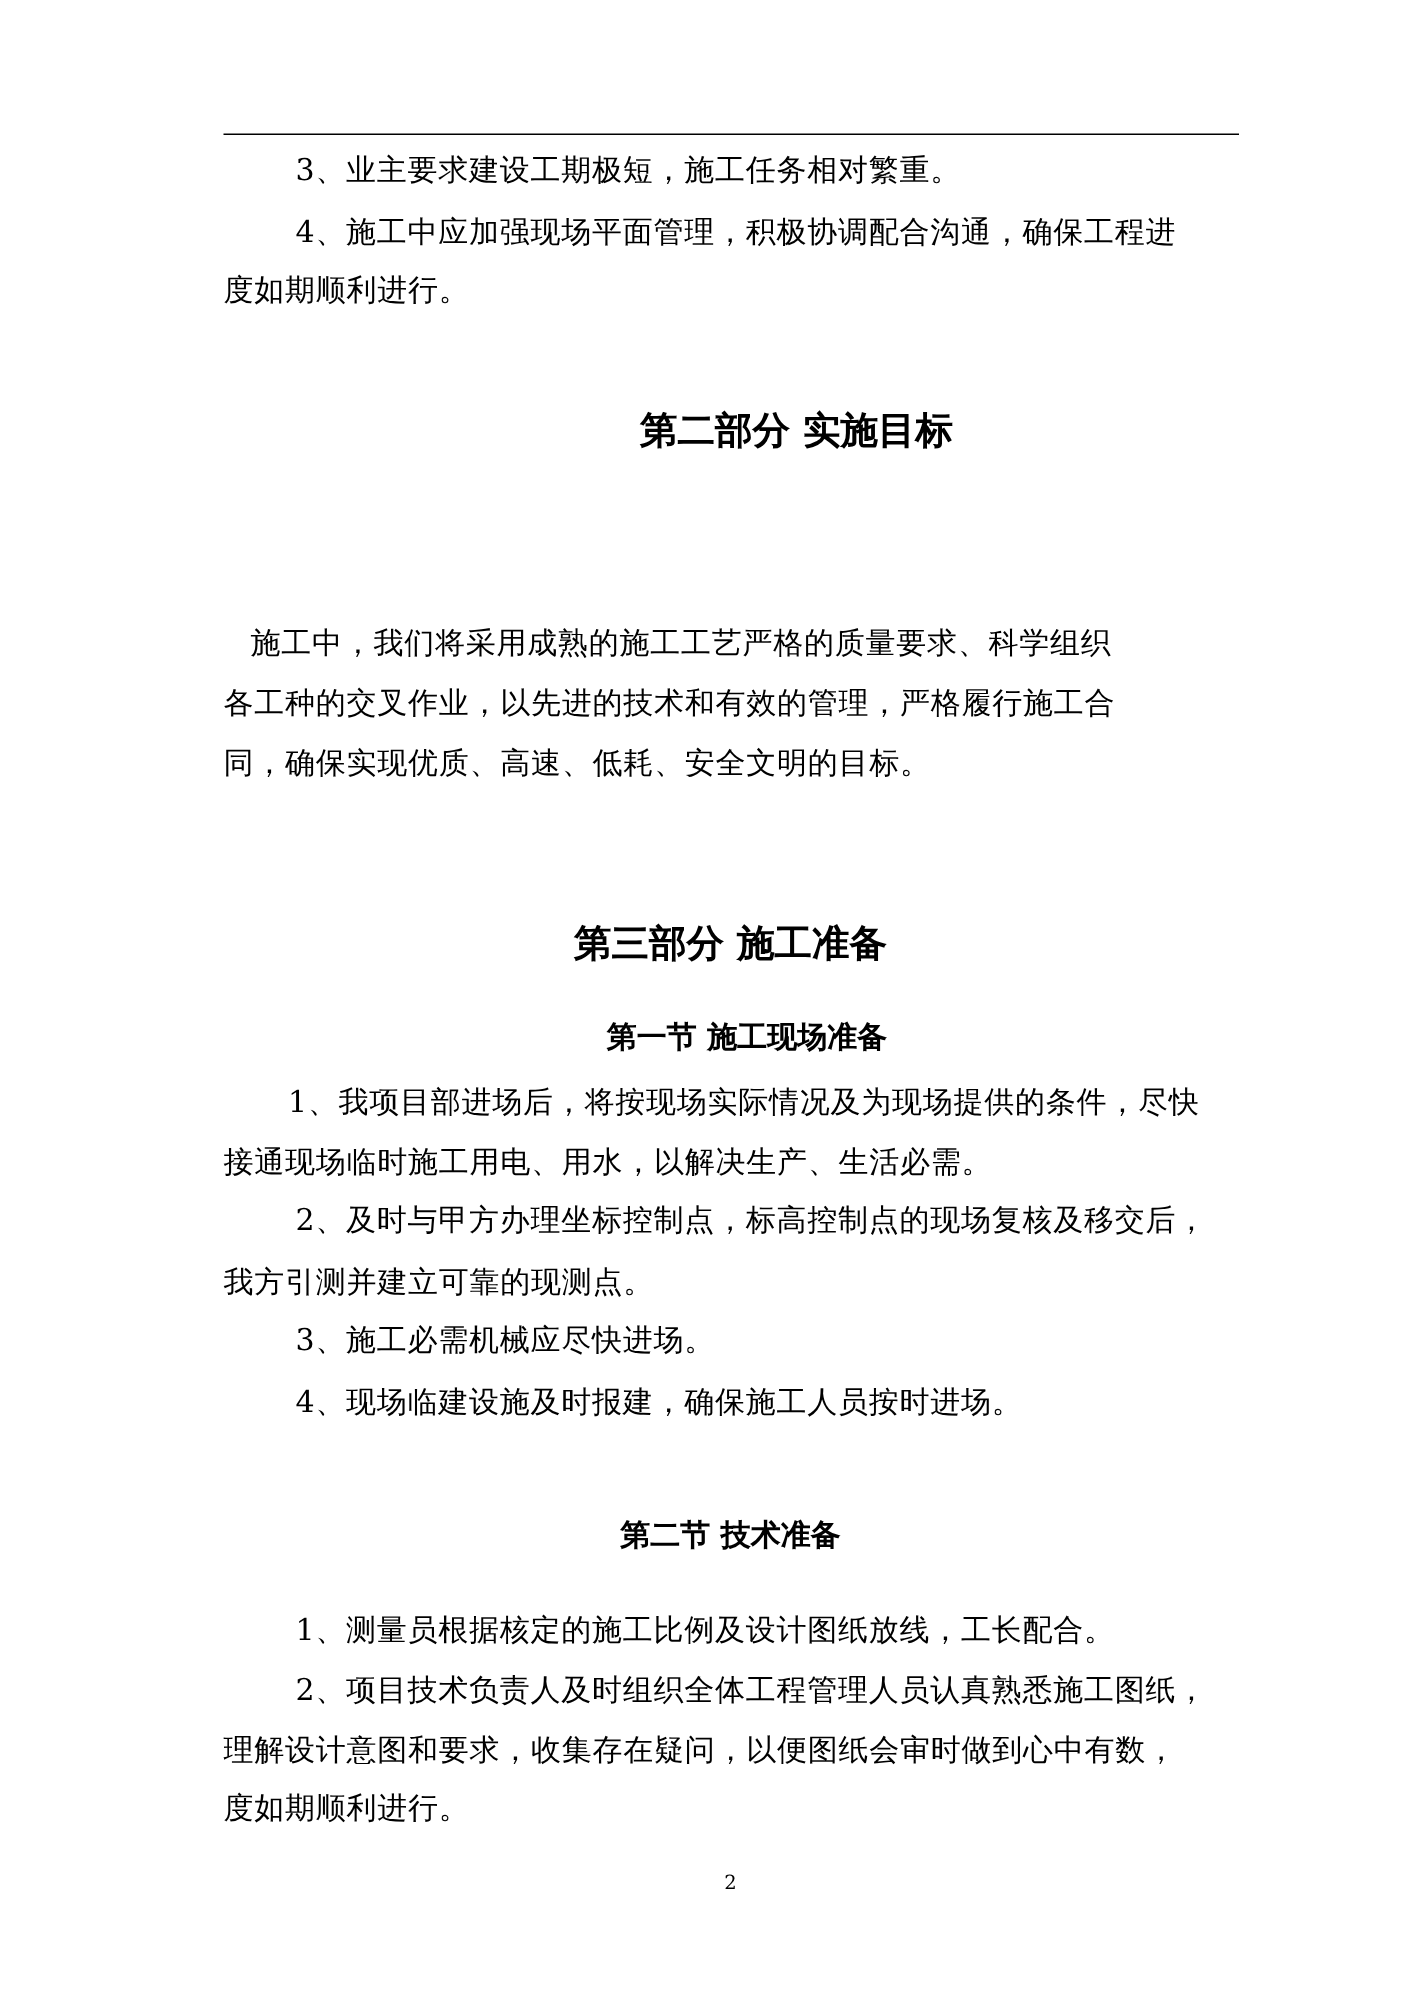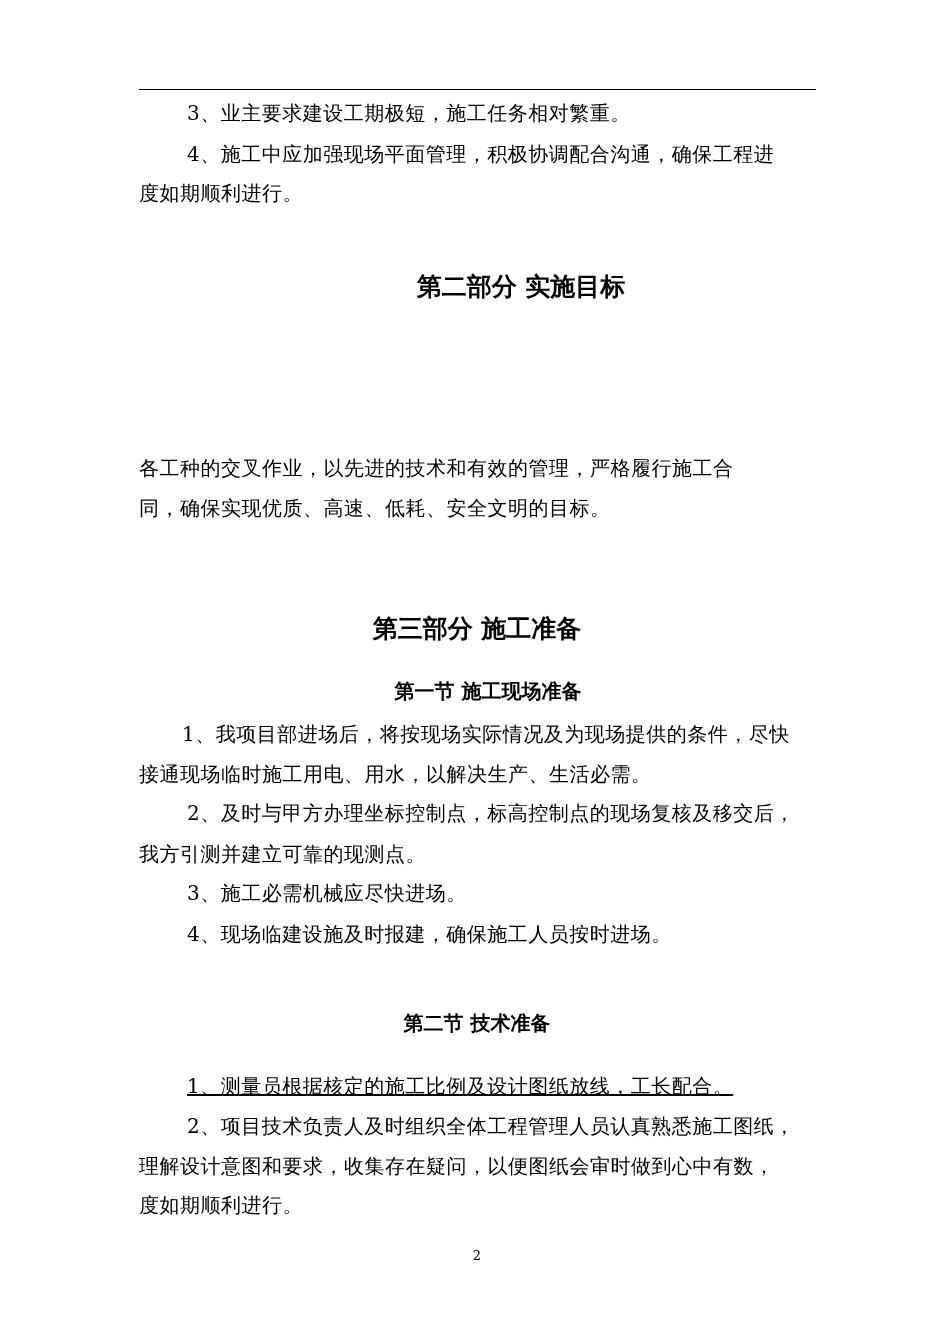--- a/index.html
+++ b/index.html
@@ -1,18 +1,18 @@
 <!DOCTYPE html>
 <html><head>
   <meta charset="utf-8">
   <style>
     html, body { margin: 0; padding: 0; background: #ffffff; }
     body { width: 950px; height: 1344px; position: relative; overflow: hidden;
            font-family: "DejaVu Serif", "Liberation Serif", serif; color: #000; }
-    .page { position: absolute; left: 2px; top: 0; width: 844px; height: 1344px; background: #fff; }
+    .page { position: absolute; left: 12px; top: 0; width: 844px; height: 1344px; background: #fff; }
     .header-rule { position: absolute; left: 137px; top: 89px; width: 677px; height: 0;
                    border-top: 1.5px solid #000; }
     .line { position: absolute; left: 137px; width: 690px; font-size: 20px; line-height: 24px;
             white-space: nowrap; letter-spacing: 0.5px; }
     .indent { left: 185px; }
     .indent-s { left: 180px; }
     .indent-t { left: 155px; }
     .h-part { position: absolute; left: 0; width: 950px; text-align: center;
               font-family: "DejaVu Sans", "Liberation Sans", sans-serif; font-weight: bold;
               font-size: 25px; line-height: 30px; }
@@ -27,33 +27,34 @@
 
 <div class="page">
   <div class="header-rule"></div>
 
   <div class="line indent" style="top:101px;">3、业主要求建设工期极短，施工任务相对繁重。</div>
   <div class="line indent" style="top:142px;">4、施工中应加强现场平面管理，积极协调配合沟通，确保工程进</div>
   <div class="line" style="top:181px;">度如期顺利进行。</div>
 
   <div class="h-part" style="top:272px;padding-left:44px;">第二部分   实施目标</div>
 
+  <div class="line indent-t" style="top:416px;">施工中，我们将采用成熟的施工工艺严格的质量要求、科学组织</div>
   <div class="line" style="top:456px;">各工种的交叉作业，以先进的技术和有效的管理，严格履行施工合</div>
   <div class="line" style="top:496px;">同，确保实现优质、高速、低耗、安全文明的目标。</div>
 
   <div class="h-part" style="top:614px;">第三部分   施工准备</div>
 
   <div class="h-sect" style="top:679px;margin-left:11px;">第一节    施工现场准备</div>
   <div class="line indent-s" style="top:722px;">1、我项目部进场后，将按现场实际情况及为现场提供的条件，尽快</div>
   <div class="line" style="top:762px;">接通现场临时施工用电、用水，以解决生产、生活必需。</div>
   <div class="line indent" style="top:801px;">2、及时与甲方办理坐标控制点，标高控制点的现场复核及移交后，</div>
   <div class="line" style="top:842px;">我方引测并建立可靠的现测点。</div>
   <div class="line indent" style="top:881px;">3、施工必需机械应尽快进场。</div>
   <div class="line indent" style="top:922px;">4、现场临建设施及时报建，确保施工人员按时进场。</div>
 
   <div class="h-sect" style="top:1011px;">第二节   技术准备</div>
-  <div class="line indent" style="top:1074px;text-decoration:underline;">1、测量员根据核定的施工比例及设计图纸放线，工长配合。</div>
+  <div class="line indent" style="top:1074px;">1、测量员根据核定的施工比例及设计图纸放线，工长配合。</div>
   <div class="line indent" style="top:1114px;">2、项目技术负责人及时组织全体工程管理人员认真熟悉施工图纸，</div>
   <div class="line" style="top:1154px;">理解设计意图和要求，收集存在疑问，以便图纸会审时做到心中有数，</div>
   <div class="line" style="top:1193px;">度如期顺利进行。</div>
 
   <div class="pagenum">2</div>
 </div>
 
 </body></html>

